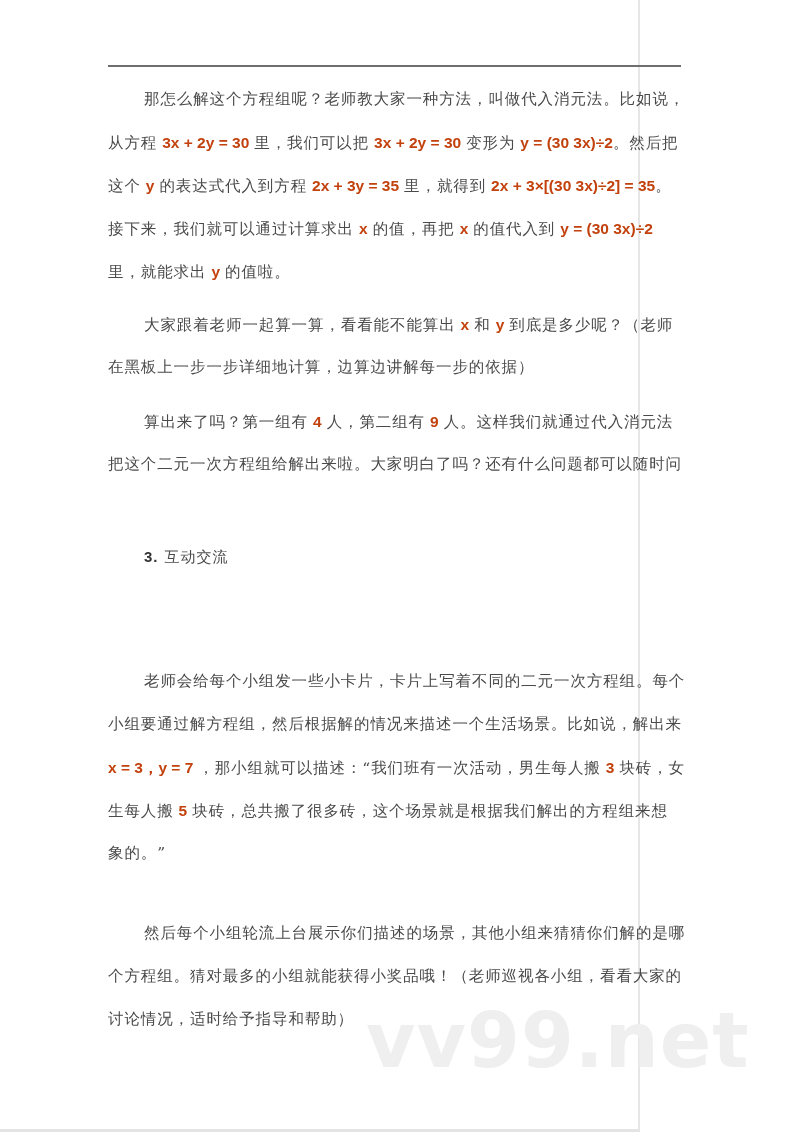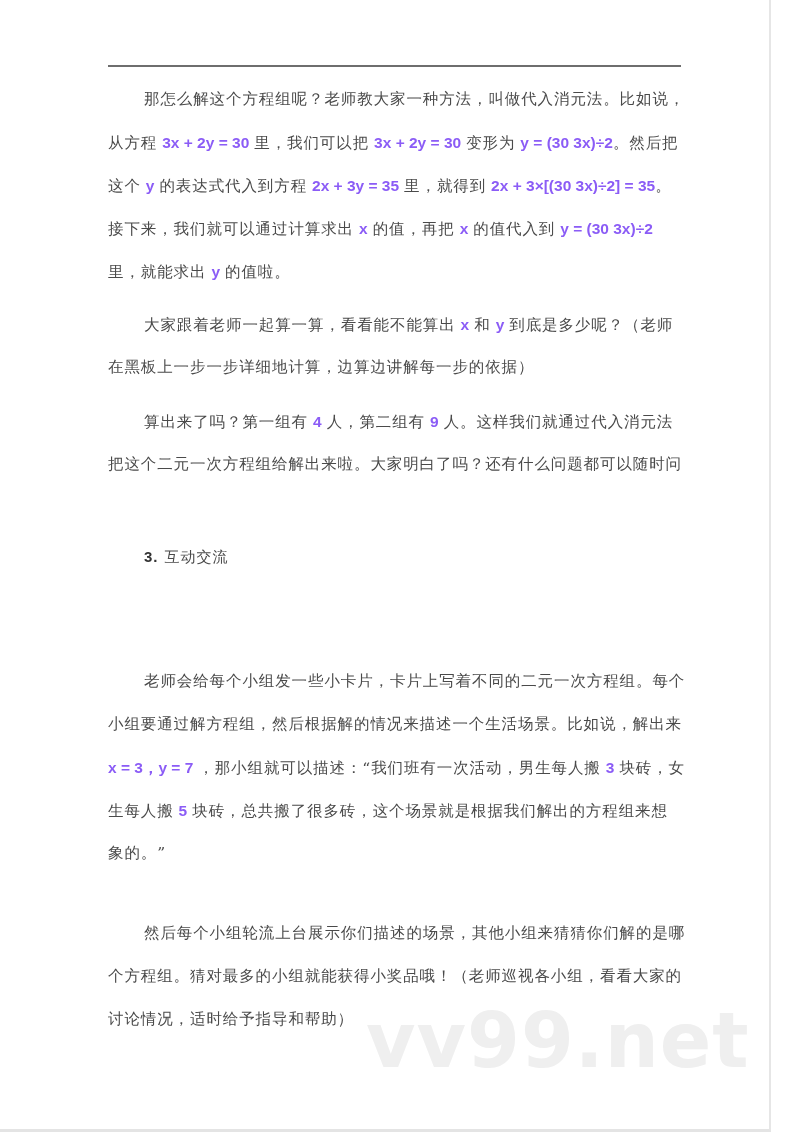--- a/index.html
+++ b/index.html
@@ -1,38 +1,38 @@
 <!DOCTYPE html>
 <html><head>
 <meta charset="utf-8">
 <style>
   html, body { margin: 0; padding: 0; }
   body {
     width: 800px; height: 1137px; background: #ffffff; position: relative; overflow: hidden;
     font-family: "DejaVu Serif", serif;
   }
   .page {
-    position: absolute; left: 0; top: 0; width: 771px; height: 1132px;
+    position: absolute; left: 0; top: 0; width: 640px; height: 1132px;
     background: #ffffff;
     border-right: 2px solid #e6e6e6;
     border-bottom: 3px solid #e4e4e4;
     box-sizing: border-box;
   }
   .rule {
     position: absolute; left: 108px; top: 65px; width: 573px; height: 0;
     border-top: 2px solid #6e6e6e;
   }
   .para {
     position: absolute; left: 108px; width: 574px;
     font-size: 15.5px; color: #4a4a4a; line-height: 43px;
     text-align: justify; letter-spacing: 0.9px;
   }
   .line { display: block; white-space: nowrap; height: 43px; }
   .indent { padding-left: 36px; }
-  .m { font-family: "Liberation Sans", sans-serif; font-weight: bold; color: #8b5cf6; letter-spacing: 0; padding: 0 5px; }
+  .m { font-family: "Liberation Sans", sans-serif; font-weight: bold; color: #c2410c; letter-spacing: 0; padding: 0 5px; }
   .heading {
     position: absolute; left: 144px; top: 548px; font-size: 15px; color: #4a4a4a; letter-spacing: 1px;
   }
   .heading .num { font-family: "Liberation Sans", sans-serif; font-weight: bold; color: #333; margin-right: 6px; }
   .watermark {
     position: absolute; left: 366px; top: 996px;
     font-family: "DejaVu Sans", sans-serif; font-weight: bold; font-size: 76px;
     color: #efefef; letter-spacing: 1px;
   }
 </style>

